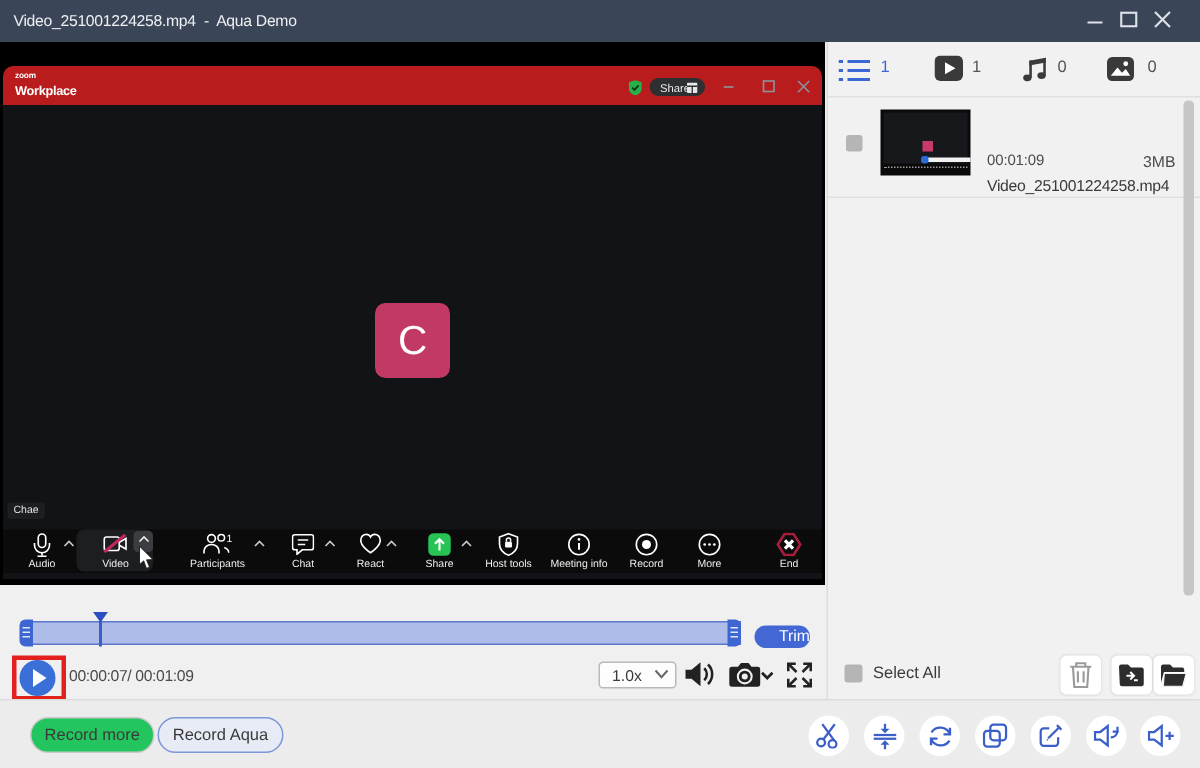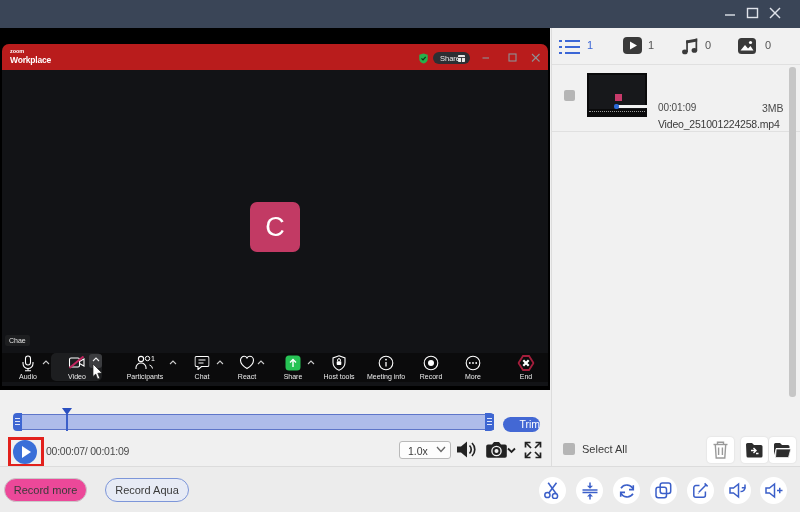--- a/index.html
+++ b/index.html
@@ -57,27 +57,28 @@
 #psize { position:absolute; left:210px; top:74px; font-size:10.5px; color:#4a4a4a; }
 #scrollbar { position:absolute; left:237px; top:39px; width:7px; height:330px; background:#c6c6c6; border-radius:3px; }
 #selcheck { position:absolute; left:11px; top:415px; width:12px; height:12px; background:#b5b5b5; border-radius:2px; }
 #seltext { position:absolute; left:30px; top:415px; font-size:11px; color:#3a3a3a; }
 .fbtn { position:absolute; top:409px; width:27px; height:26px; background:#fff; border-radius:4px; box-shadow:0 0 2px rgba(0,0,0,0.12); }
 #fbtn1 { left:155px; } #fbtn2 { left:189px; } #fbtn3 { left:217px; }
 
 
 #bottom { position:absolute; left:0; top:466px; width:800px; height:46px; background:#ececec; border-top:1px solid #dcdcdc; }
 .bigbtn { position:absolute; top:11px; height:24px; border-radius:12px; font-size:11px; color:#3a3a3a; text-align:center; line-height:22px; }
-#recmore { left:4px; width:83px; background:#ec4899; border:1px solid #c9c9c9; }
+#recmore { left:20px; width:83px; background:#22c55e; border:1px solid #c9c9c9; }
 #recagain { left:105px; width:84px; background:#e7ebf5; border:1px solid #7d96d9; }
 .circ { position:absolute; top:10px; width:27px; height:27px; background:#fff; border-radius:50%; }
 </style>
 </head>
 <body>
 <div id="titlebar">
+  <div class="title">Video_251001224258.mp4&nbsp; -&nbsp; Aqua Demo</div>
   <svg class="winbtn" style="left:723px;" width="60" height="28">
     <line x1="2" y1="15" x2="12" y2="15" stroke="#dfe3ea" stroke-width="1.4"></line>
     <rect x="24.5" y="8.5" width="10" height="9" fill="none" stroke="#dfe3ea" stroke-width="1.4"></rect>
     <line x1="47" y1="8" x2="57" y2="18" stroke="#dfe3ea" stroke-width="1.4"></line>
     <line x1="57" y1="8" x2="47" y2="18" stroke="#dfe3ea" stroke-width="1.4"></line>
   </svg>
 </div>
 
 <div id="video">
   <div id="zwin">

